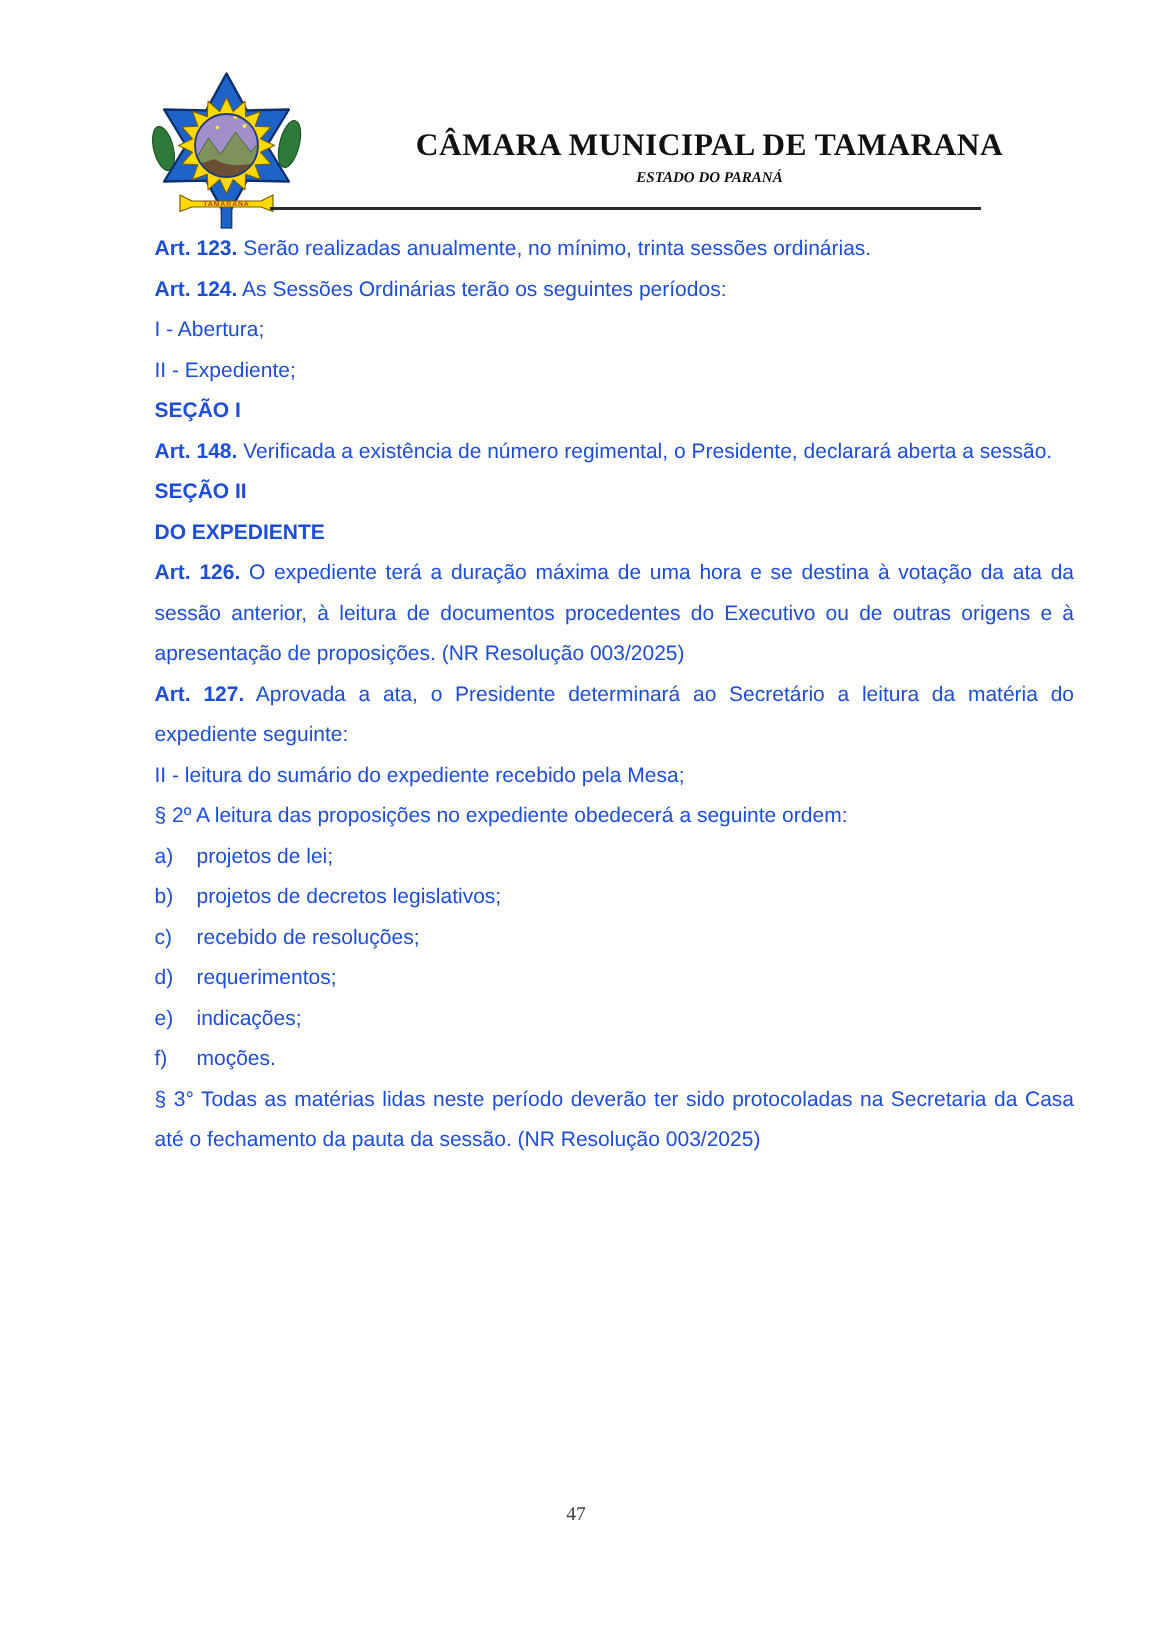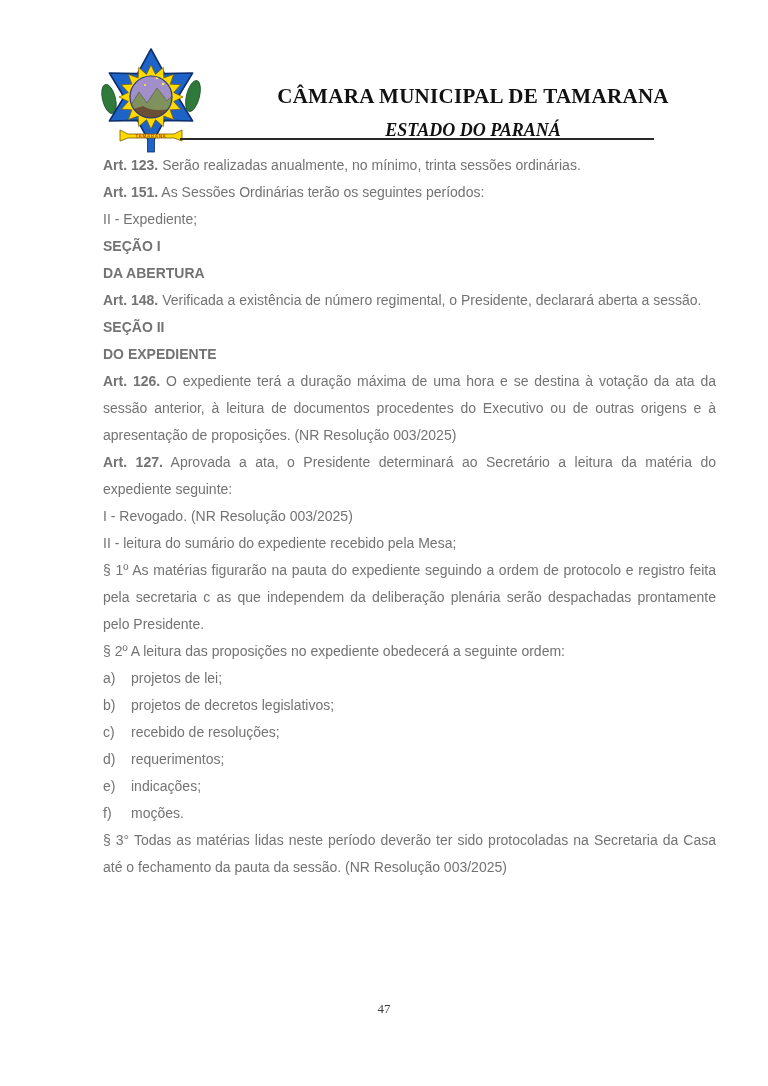--- a/index.html
+++ b/index.html
@@ -21,32 +21,32 @@
     position: absolute; left: 200px; top: 84px; width: 546px;
     text-align: center; color: #111;
   }
   .title {
     font-family: "Liberation Serif", serif;
     font-weight: bold; font-size: 21px; line-height: 24px;
     letter-spacing: 0.3px; white-space: nowrap;
   }
   .subtitle {
     font-family: "Liberation Serif", serif;
-    font-weight: bold; font-style: italic; font-size: 18px; line-height: 18px;
-    margin-top: 13px; white-space: nowrap;
+    font-weight: bold; font-style: italic; font-size: 10px; line-height: 18px;
+    margin-top: 2px; white-space: nowrap;
   }
   .header-rule {
     position: absolute; left: 180px; top: 138px; width: 474px; height: 0;
     border-top: 2px solid #2a2a2a;
   }
 
   
   .doc-body {
     position: absolute; left: 103px; top: 152px; width: 613px;
-    font-size: 14px; line-height: 27px; color: #737373;
+    font-size: 14px; line-height: 27px; color: #1d4ed8;
   }
   .para { margin: 0; }
   .body-text { text-align: justify; }
   .heading { font-weight: bold; text-align: left; }
   .list-item { display: flex; }
   .list-item .marker { flex: 0 0 28px; width: 28px; }
   .para strong { font-weight: bold; }
 
   
   .footer {
@@ -96,32 +96,30 @@
   </svg>
 
   <div class="header-text">
     <div class="title">CÂMARA MUNICIPAL DE TAMARANA</div>
     <div class="subtitle">ESTADO DO PARANÁ</div>
   </div>
   <div class="header-rule"></div>
 
   <div class="doc-body">
       <p class="para body-text"><strong>Art. 123.</strong> Serão realizadas anualmente, no mínimo, trinta sessões ordinárias.</p>
-      <p class="para body-text"><strong>Art. 151.</strong> As Sessões Ordinárias terão os seguintes períodos:</p>
+      <p class="para body-text"><strong>Art. 124.</strong> As Sessões Ordinárias terão os seguintes períodos:</p>
+      <p class="para body-text">I - Abertura;</p>
       <p class="para body-text">II - Expediente;</p>
       <p class="para heading">SEÇÃO I</p>
-      <p class="para heading">DA ABERTURA</p>
       <p class="para body-text"><strong>Art. 148.</strong> Verificada a existência de número regimental, o Presidente, declarará aberta a sessão.</p>
       <p class="para heading">SEÇÃO II</p>
       <p class="para heading">DO EXPEDIENTE</p>
       <p class="para body-text"><strong>Art. 126.</strong> O expediente terá a duração máxima de uma hora e se destina à votação da ata da sessão anterior, à leitura de documentos procedentes do Executivo ou de outras origens e à apresentação de proposições. (NR Resolução 003/2025)</p>
       <p class="para body-text"><strong>Art. 127.</strong> Aprovada a ata, o Presidente determinará ao Secretário a leitura da matéria do expediente seguinte:</p>
-      <p class="para body-text">I - Revogado. (NR Resolução 003/2025)</p>
       <p class="para body-text">II - leitura do sumário do expediente recebido pela Mesa;</p>
-      <p class="para body-text">§ 1º As matérias figurarão na pauta do expediente seguindo a ordem de protocolo e registro feita pela secretaria c as que independem da deliberação plenária serão despachadas prontamente pelo Presidente.</p>
       <p class="para body-text">§ 2º A leitura das proposições no expediente obedecerá a seguinte ordem:</p>
       <p class="para list-item">
         <span class="marker">a)</span>
         <span>projetos de lei;</span>
       </p>
       <p class="para list-item">
         <span class="marker">b)</span>
         <span>projetos de decretos legislativos;</span>
       </p>
       <p class="para list-item">

